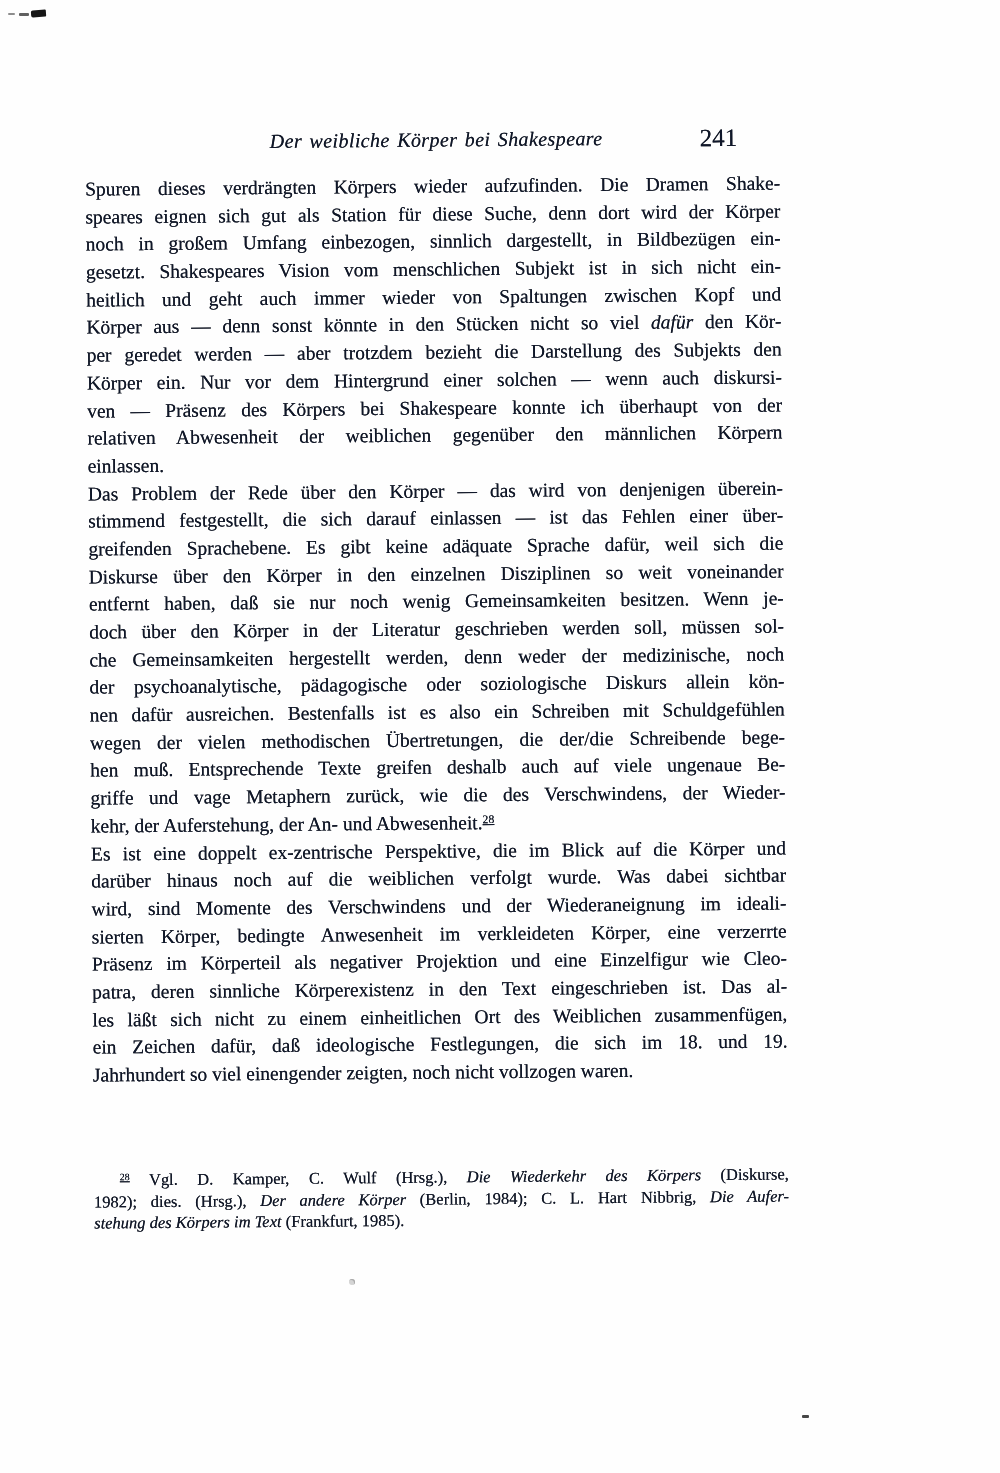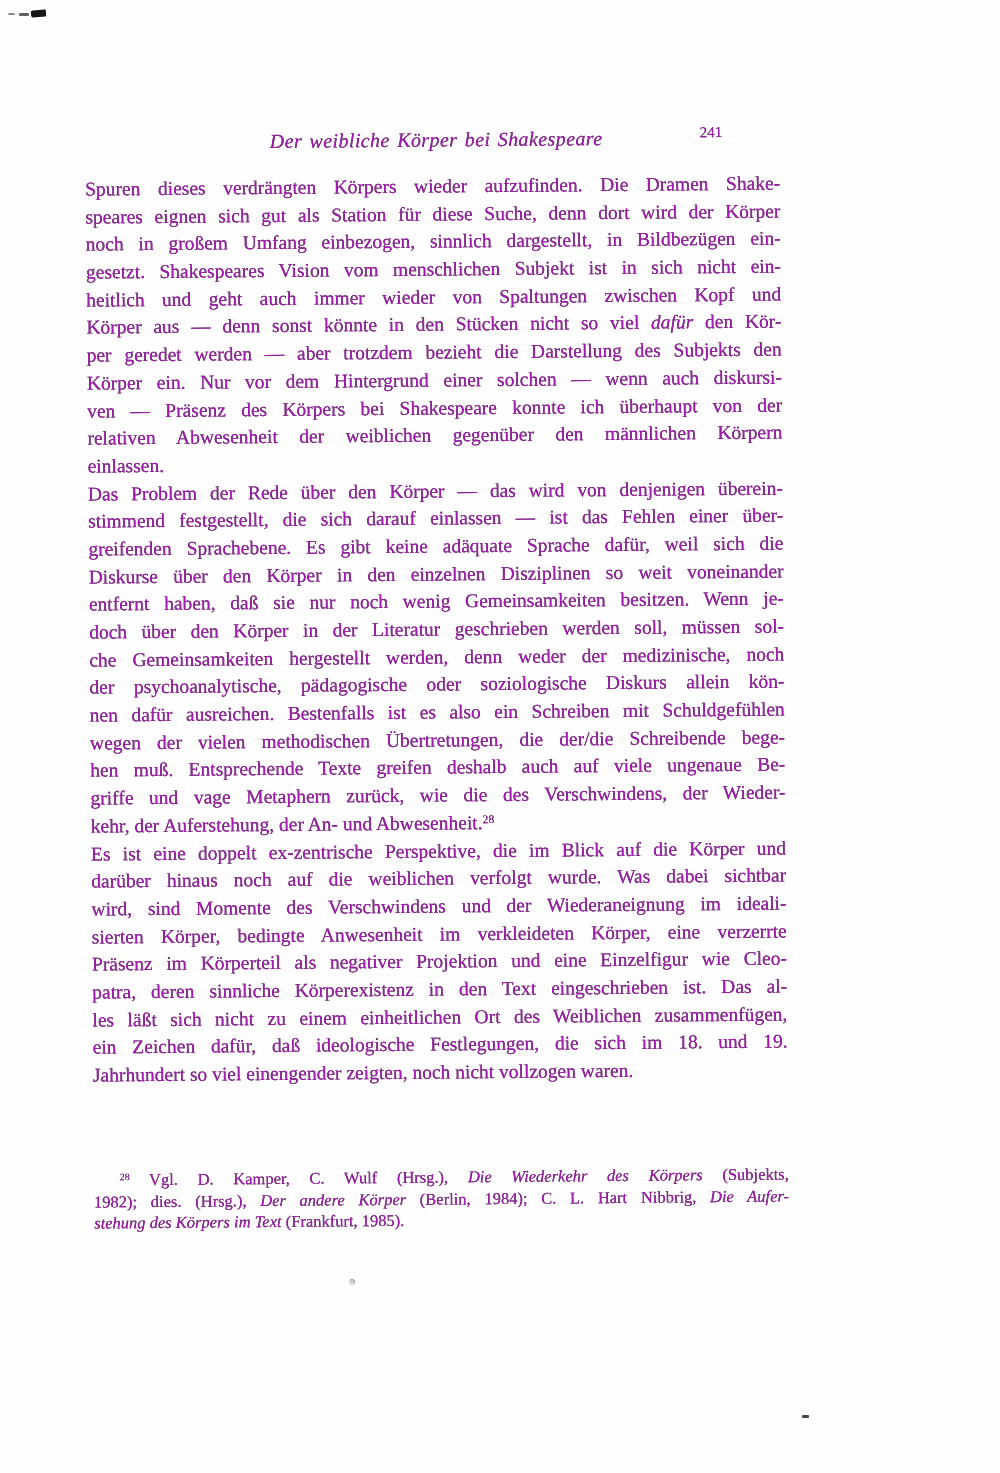--- a/index.html
+++ b/index.html
@@ -12,41 +12,41 @@
   .scan {
     position:absolute; left:0; top:0; right:0; bottom:0;
     transform:rotate(-0.5deg); transform-origin:500px 736px;
     text-shadow:0 0 0.35px rgba(10,10,10,0.85);
   }
   .running-head {
     position:absolute; left:275px; top:128px;
     font-style:italic; font-size:20px; letter-spacing:0.4px; word-spacing:2px;
     white-space:nowrap;
   }
-  .folio { position:absolute; left:705px; top:126px; font-size:15px; }
+  .folio { position:absolute; left:705px; top:126px; font-size:25px; }
   .body-text { position:absolute; left:90px; top:172px; width:695px; font-size:19.5px; }
   .line { height:27.7px; line-height:27.7px; overflow:hidden; text-align:left; }
   .line.j { text-align:justify; }
   .line.j::after { content:""; display:inline-block; width:100%; height:0; }
   .it { font-style:italic; }
-  sup { font-size:0.6em; line-height:0; vertical-align:baseline; position:relative; top:-0.5em; }
+  sup { font-size:0.6em; line-height:0; vertical-align:baseline; position:relative; top:-0.5em;text-decoration:underline; }
   .footnote { position:absolute; left:90px; top:1166px; width:695px; font-size:16.5px; }
   .footnote .line { height:21.7px; line-height:21.7px; }
   .footnote .line:first-child { text-indent:26px; }
   .artifact { position:absolute; }
   .a1 { left:8px;  top:13px;  width:7px;  height:2px; background:#8d8d8d; border-radius:1px; }
   .a2 { left:19px; top:13px;  width:10px; height:3px; background:#606060; border-radius:1px; }
   .a3 { left:31px; top:10px;  width:15px; height:7px; background:#161616; border-radius:2px 1px 1px 2px; transform:rotate(-4deg); }
   .a4 { left:349px; top:1279px; width:6px; height:6px; background:#d4d4d4; border-radius:50%; box-shadow:inset -1px 1px 0 #a9a9a9; }
   .a5 { left:802px; top:1415px; width:7px; height:3px; background:#474747; border-radius:1px; }
 </style>
 </head>
 <body>
 
-<div class="page" style="color: #a21caf; background: rgb(254, 254, 254);">
+<div class="page" style="color: #0f172a; background: rgb(254, 254, 254);">
 
   <div class="artifact a1"></div>
   <div class="artifact a2"></div>
   <div class="artifact a3"></div>
   <div class="artifact a4"></div>
   <div class="artifact a5"></div>
 
   <div class="scan">
     <div class="running-head">Der weibliche Körper bei Shakespeare</div>
     <div class="folio">241</div>
@@ -88,20 +88,20 @@
           <div class="line j"><span>Präsenz im Körperteil als negativer Projektion und eine Einzelfigur wie Cleo-</span></div>
           <div class="line j"><span>patra, deren sinnliche Körperexistenz in den Text eingeschrieben ist. Das al-</span></div>
           <div class="line j"><span>les läßt sich nicht zu einem einheitlichen Ort des Weiblichen zusammenfügen,</span></div>
           <div class="line j"><span>ein Zeichen dafür, daß ideologische Festlegungen, die sich im 18. und 19.</span></div>
           <div class="line"><span>Jahrhundert so viel einengender zeigten, noch nicht vollzogen waren.</span></div>
         </div>
       </div>
 
     <div class="footnote">
       <div class="footnote-text">
-          <div class="line j"><sup>28</sup><span> Vgl. D. Kamper, C. Wulf (Hrsg.), </span><span class="it">Die Wiederkehr des Körpers</span><span> (Subjekts,</span></div>
+          <div class="line j"><sup>28</sup><span> Vgl. D. Kamper, C. Wulf (Hrsg.), </span><span class="it">Die Wiederkehr des Körpers</span><span> (Diskurse,</span></div>
           <div class="line j"><span>1982); dies. (Hrsg.), </span><span class="it">Der andere Körper</span><span> (Berlin, 1984); C. L. Hart Nibbrig, </span><span class="it">Die Aufer-</span></div>
           <div class="line"><span class="it">stehung des Körpers im Text</span><span> (Frankfurt, 1985).</span></div>
         </div>
     </div>
   </div>
 
 </div>
 
 </body></html>

